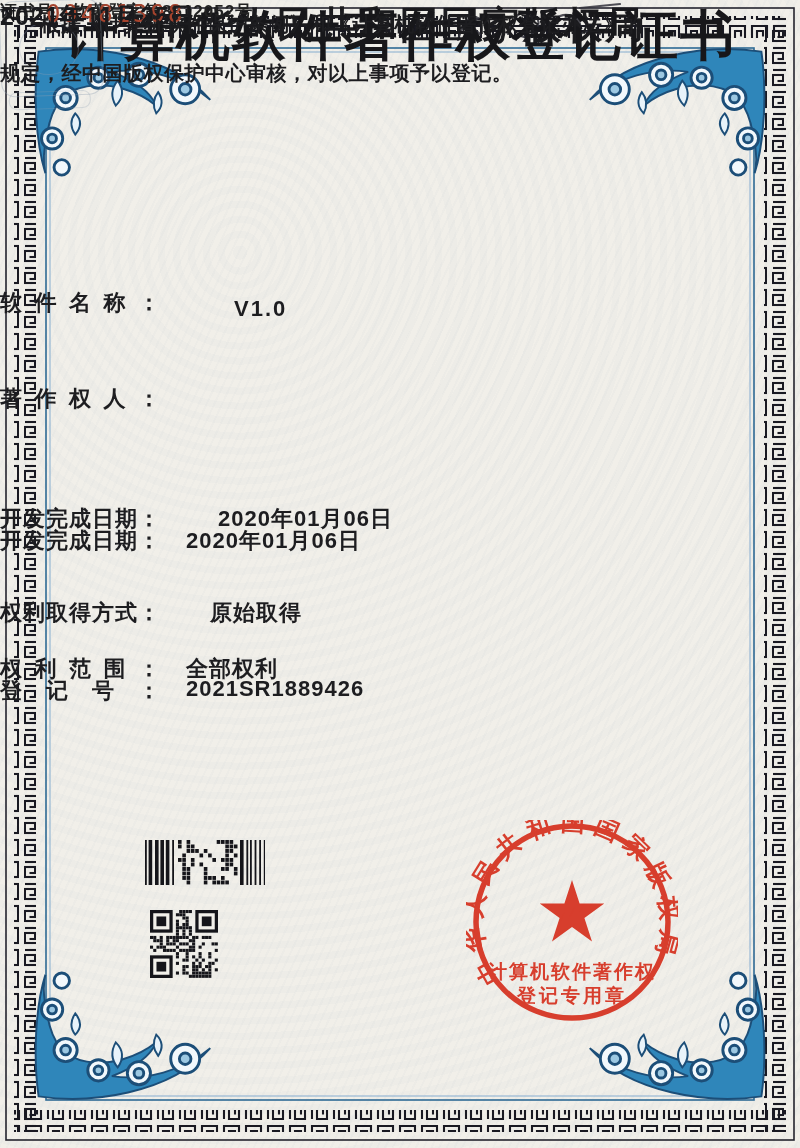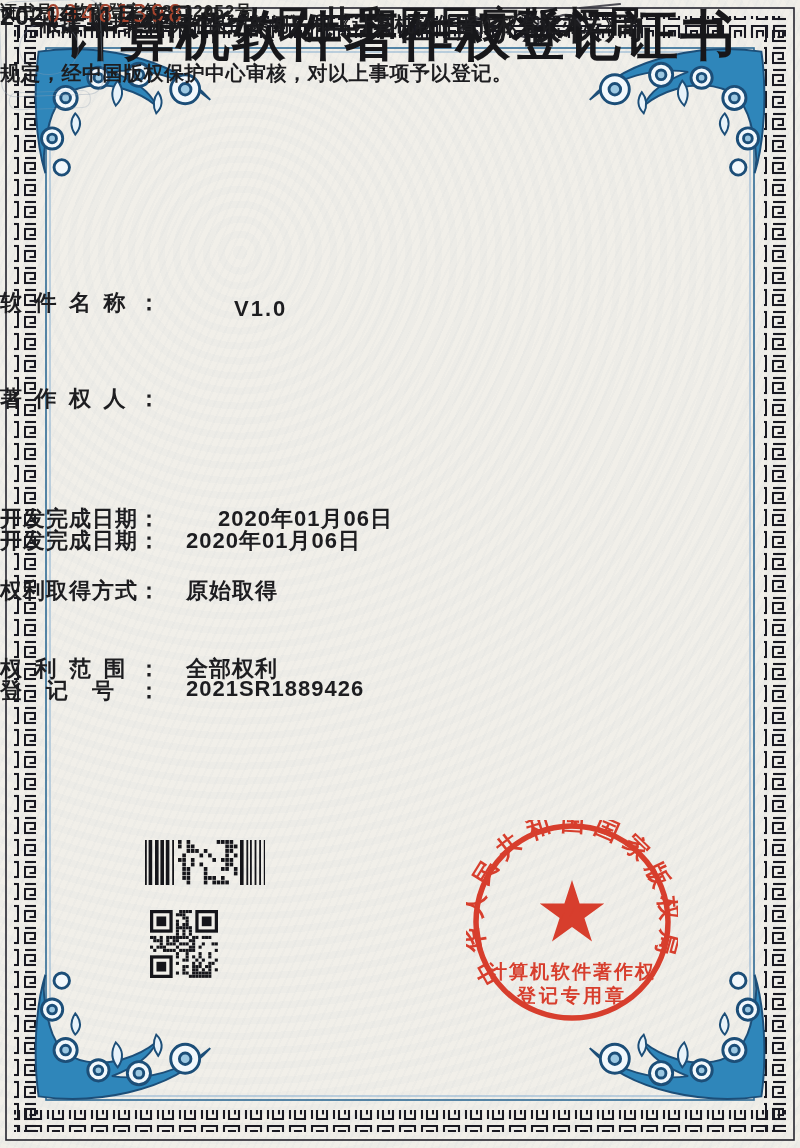--- a/index.html
+++ b/index.html
@@ -160,21 +160,21 @@
   <div class="abs frow" style="top:504px;gap:32px;">
     <span class="flabel">开发完成日期：</span>
     <span class="fval">2020年01月06日</span>
   </div>
 
   <div class="abs frow" style="top:526px;">
     <span class="flabel">开发完成日期：</span>
     <span class="fval">2020年01月06日</span>
   </div>
 
-  <div class="abs frow" style="top:576px;">
+  <div class="abs frow" style="top:598px;gap:24px;">
     <span class="flabel">权利取得方式：</span>
     <span class="fval">原始取得</span>
   </div>
 
   <div class="abs frow" style="top:654px;align-items:flex-end;">
     <span class="flabel">权利范围：</span>
     <span class="fval">全部权利</span>
   </div>
 
   <div class="abs frow" style="top:676px;">

